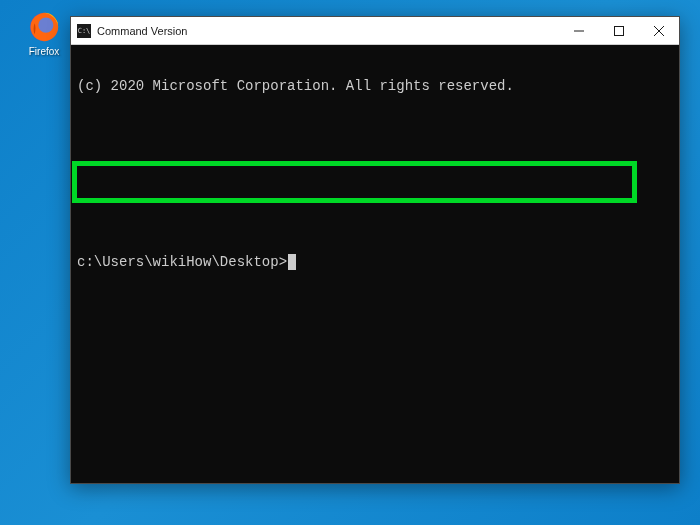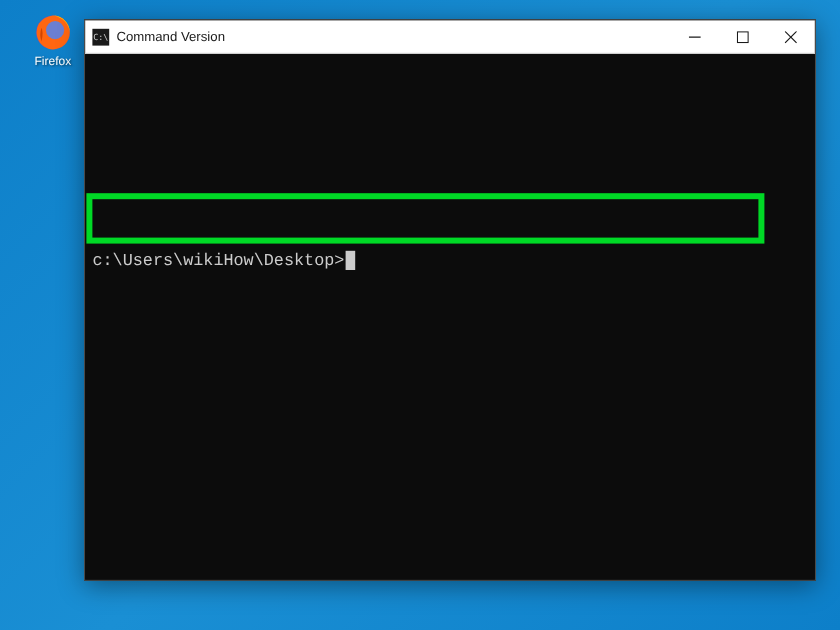--- a/index.html
+++ b/index.html
@@ -153,19 +153,20 @@
       </div>
       <div class="titlebar-btn close-btn">
         <svg width="10" height="10" viewBox="0 0 10 10">
             <line x1="0" y1="0" x2="10" y2="10" stroke="currentColor" stroke-width="1"></line>
             <line x1="10" y1="0" x2="0" y2="10" stroke="currentColor" stroke-width="1"></line>
           </svg>
       </div>
     </div>
   </div>
   <div class="terminal-content">
+<span class="terminal-line">(c) 2020 Microsoft Corporation. All rights reserved.</span>
 <span class="terminal-line"> </span>
 <span class="terminal-line"> </span>
 <span class="terminal-line"> </span>
 <span class="terminal-line"><span>c:\Users\wikiHow\Desktop&gt;</span><span class="cursor"></span></span>
     <div class="highlight-box" style="top:116px;left:1px;width:565px;height:42px;"></div>
   </div>
 </div>
 
 </body></html>

